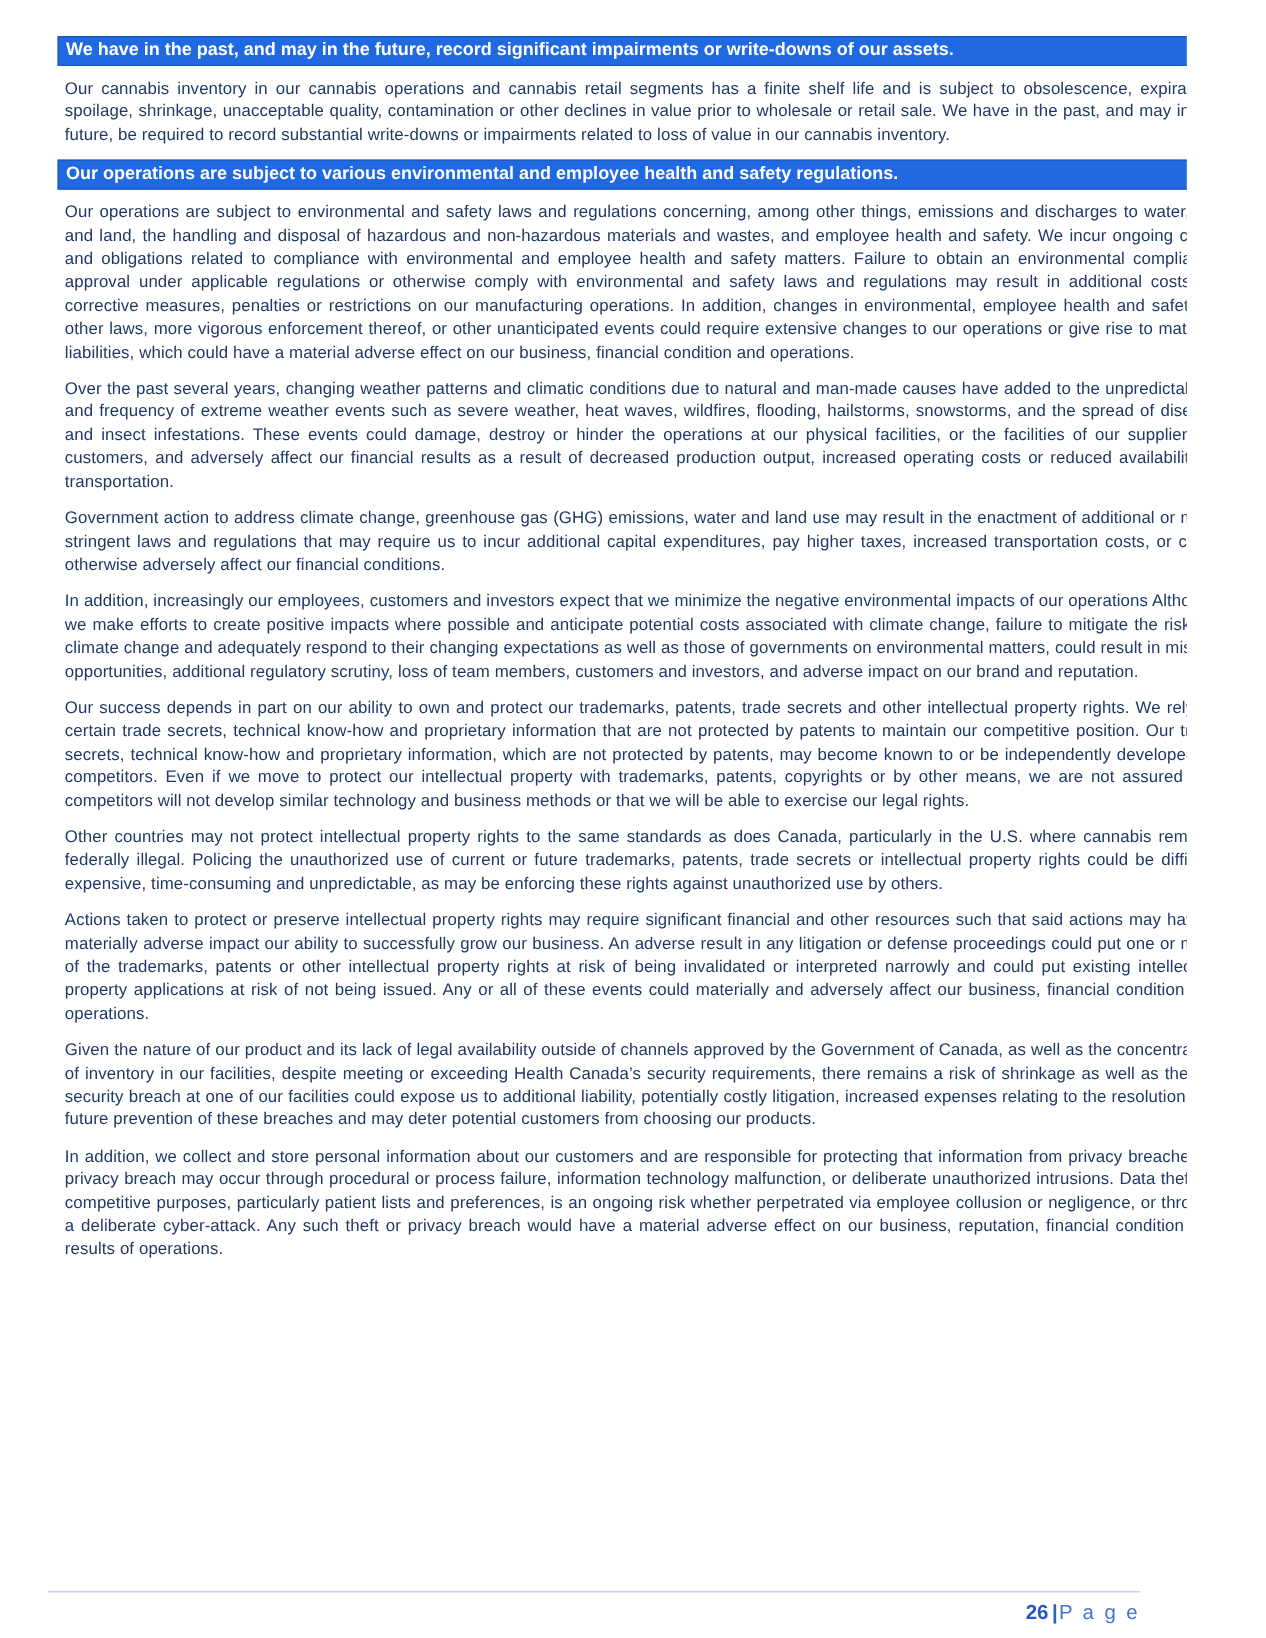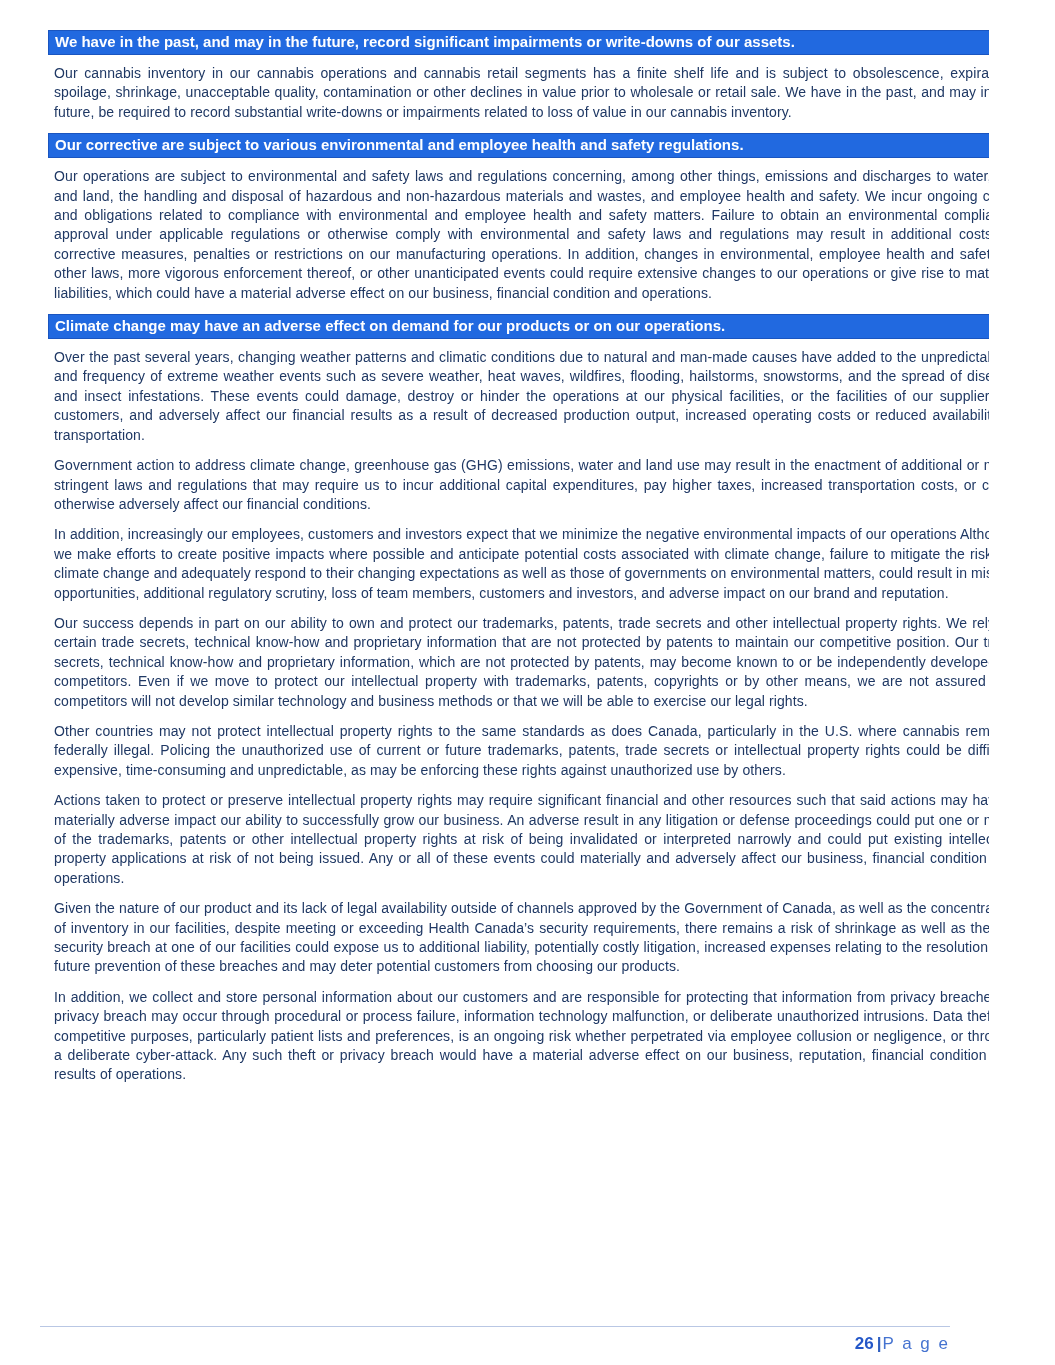--- a/index.html
+++ b/index.html
@@ -52,24 +52,23 @@
 </style>
 </head>
 <body>
 
 <div class="page">
   <div class="content">
 
     <div class="section-heading">We have in the past, and may in the future, record significant impairments or write-downs of our assets.</div>
     <p class="body-paragraph">Our cannabis inventory in our cannabis operations and cannabis retail segments has a finite shelf life and is subject to obsolescence, expiration, spoilage, shrinkage, unacceptable quality, contamination or other declines in value prior to wholesale or retail sale. We have in the past, and may in the future, be required to record substantial write-downs or impairments related to loss of value in our cannabis inventory.</p>
 
-    <div class="section-heading">Our corrective are subject to various environmental and employee health and safety regulations.</div>
+    <div class="section-heading">Our operations are subject to various environmental and employee health and safety regulations.</div>
     <p class="body-paragraph">Our operations are subject to environmental and safety laws and regulations concerning, among other things, emissions and discharges to water, air, and land, the handling and disposal of hazardous and non-hazardous materials and wastes, and employee health and safety. We incur ongoing costs and obligations related to compliance with environmental and employee health and safety matters. Failure to obtain an environmental compliance approval under applicable regulations or otherwise comply with environmental and safety laws and regulations may result in additional costs for corrective measures, penalties or restrictions on our manufacturing operations. In addition, changes in environmental, employee health and safety or other laws, more vigorous enforcement thereof, or other unanticipated events could require extensive changes to our operations or give rise to material liabilities, which could have a material adverse effect on our business, financial condition and operations.</p>
 
-    <div class="section-heading">Climate change may have an adverse effect on demand for our products or on our operations.</div>
     <p class="body-paragraph">Over the past several years, changing weather patterns and climatic conditions due to natural and man-made causes have added to the unpredictability and frequency of extreme weather events such as severe weather, heat waves, wildfires, flooding, hailstorms, snowstorms, and the spread of disease and insect infestations. These events could damage, destroy or hinder the operations at our physical facilities, or the facilities of our suppliers or customers, and adversely affect our financial results as a result of decreased production output, increased operating costs or reduced availability of transportation.</p>
     <p class="body-paragraph">Government action to address climate change, greenhouse gas (GHG) emissions, water and land use may result in the enactment of additional or more stringent laws and regulations that may require us to incur additional capital expenditures, pay higher taxes, increased transportation costs, or could otherwise adversely affect our financial conditions.</p>
     <p class="body-paragraph">In addition, increasingly our employees, customers and investors expect that we minimize the negative environmental impacts of our operations Although we make efforts to create positive impacts where possible and anticipate potential costs associated with climate change, failure to mitigate the risks of climate change and adequately respond to their changing expectations as well as those of governments on environmental matters, could result in missed opportunities, additional regulatory scrutiny, loss of team members, customers and investors, and adverse impact on our brand and reputation.</p>
 
     <p class="body-paragraph">Our success depends in part on our ability to own and protect our trademarks, patents, trade secrets and other intellectual property rights. We rely on certain trade secrets, technical know-how and proprietary information that are not protected by patents to maintain our competitive position. Our trade secrets, technical know-how and proprietary information, which are not protected by patents, may become known to or be independently developed by competitors. Even if we move to protect our intellectual property with trademarks, patents, copyrights or by other means, we are not assured that competitors will not develop similar technology and business methods or that we will be able to exercise our legal rights.</p>
     <p class="body-paragraph">Other countries may not protect intellectual property rights to the same standards as does Canada, particularly in the U.S. where cannabis remains federally illegal. Policing the unauthorized use of current or future trademarks, patents, trade secrets or intellectual property rights could be difficult, expensive, time-consuming and unpredictable, as may be enforcing these rights against unauthorized use by others.</p>
     <p class="body-paragraph">Actions taken to protect or preserve intellectual property rights may require significant financial and other resources such that said actions may have a materially adverse impact our ability to successfully grow our business. An adverse result in any litigation or defense proceedings could put one or more of the trademarks, patents or other intellectual property rights at risk of being invalidated or interpreted narrowly and could put existing intellectual property applications at risk of not being issued. Any or all of these events could materially and adversely affect our business, financial condition and operations.</p>
 
     <p class="body-paragraph">Given the nature of our product and its lack of legal availability outside of channels approved by the Government of Canada, as well as the concentration of inventory in our facilities, despite meeting or exceeding Health Canada’s security requirements, there remains a risk of shrinkage as well as theft. A security breach at one of our facilities could expose us to additional liability, potentially costly litigation, increased expenses relating to the resolution and future prevention of these breaches and may deter potential customers from choosing our products.</p>
     <p class="body-paragraph">In addition, we collect and store personal information about our customers and are responsible for protecting that information from privacy breaches. A privacy breach may occur through procedural or process failure, information technology malfunction, or deliberate unauthorized intrusions. Data theft for competitive purposes, particularly patient lists and preferences, is an ongoing risk whether perpetrated via employee collusion or negligence, or through a deliberate cyber-attack. Any such theft or privacy breach would have a material adverse effect on our business, reputation, financial condition and results of operations.</p>

